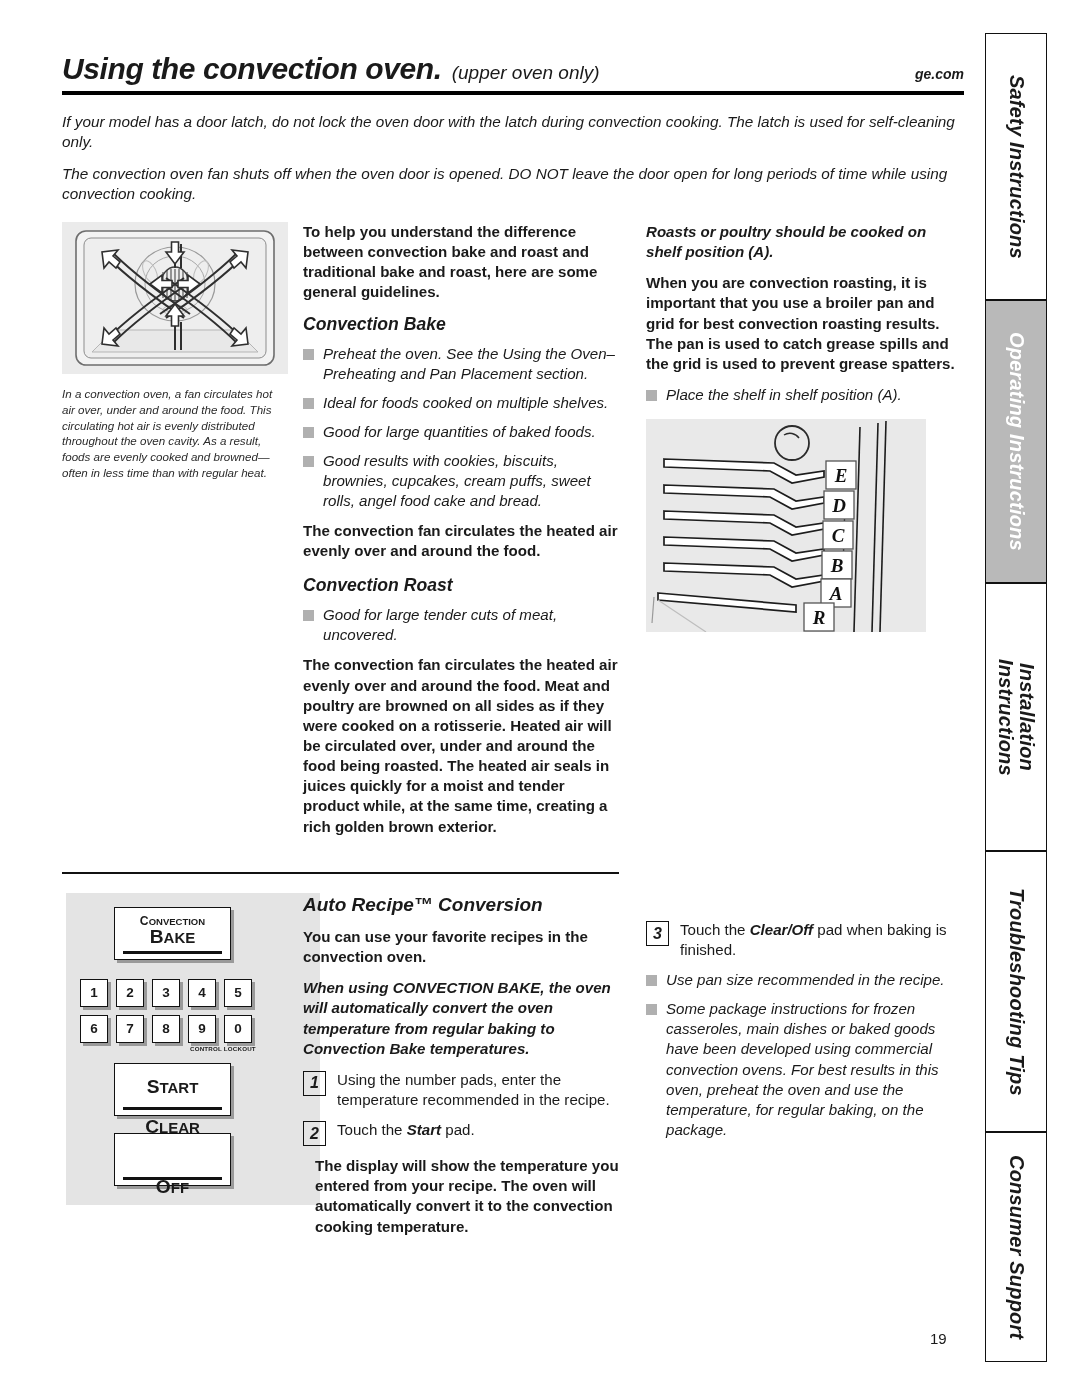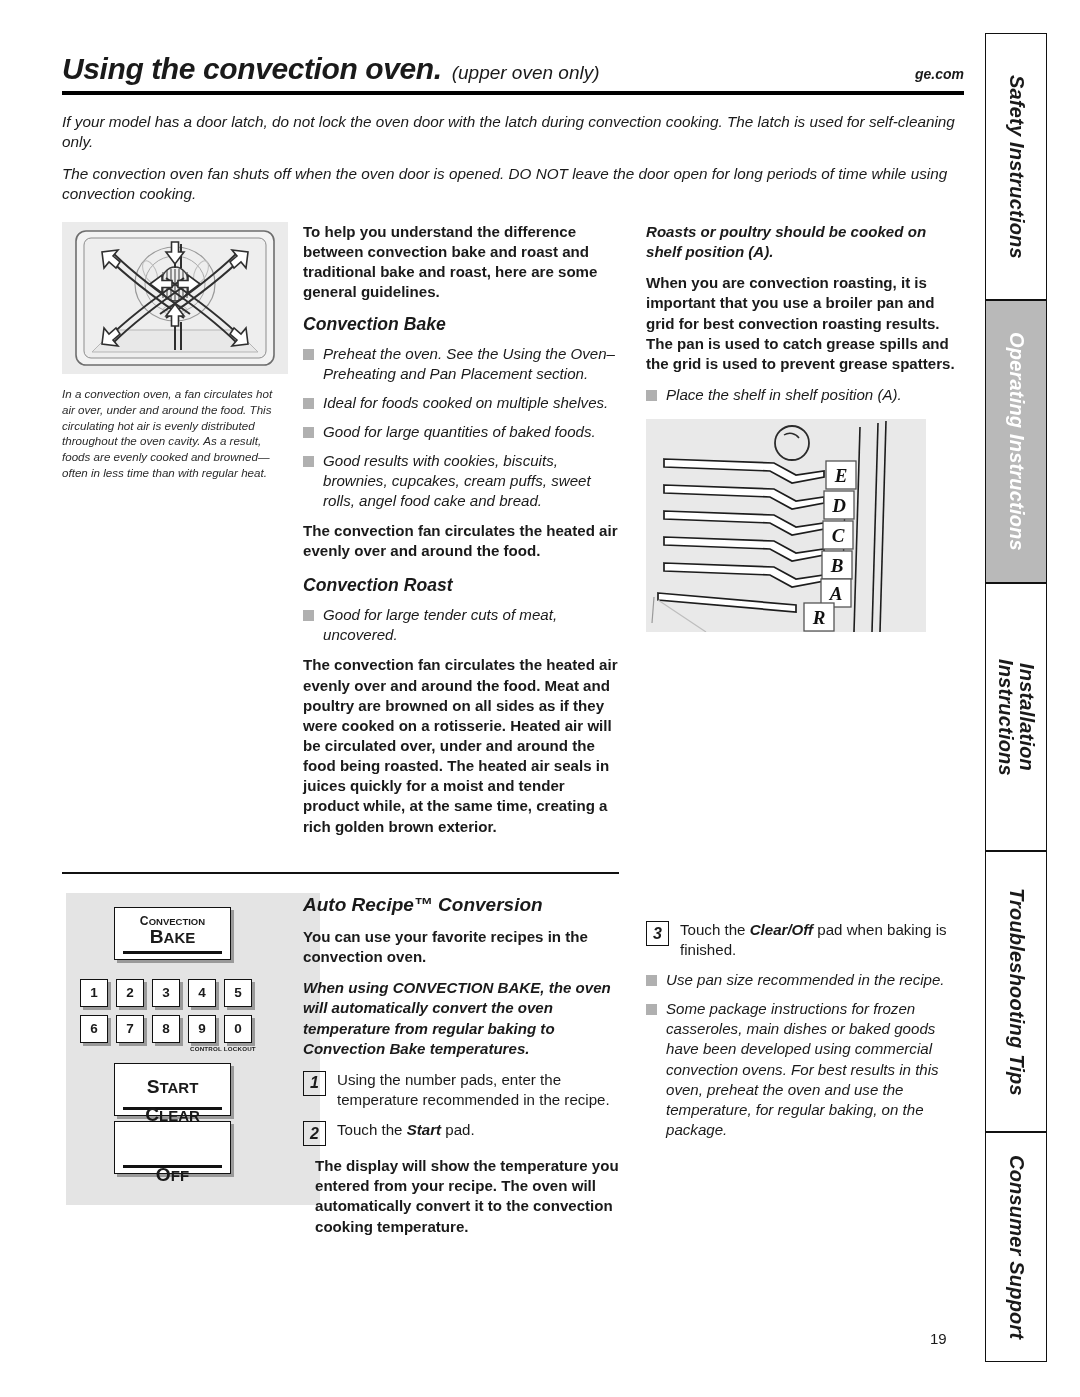--- a/index.html
+++ b/index.html
@@ -491,21 +491,21 @@
       <div class="key numkey">9</div>
       <div class="key numkey">0</div>
     </div>
     <div class="lockout-label" style="left:124px; top:152px;">Control Lockout</div>
 
     <div class="key key-wide" style="top:170px;">
       <div class="kline big"><span class="sc-first">S</span>TART</div>
       <div class="key-underbar"></div>
     </div>
 
-    <div class="key key-wide" style="top:228px;gap:40px;">
+    <div class="key key-wide" style="top:240px;gap:40px;">
       <div class="kline big"><span class="sc-first">C</span>LEAR</div>
       <div class="kline big"><span class="sc-first">O</span>FF</div>
       <div class="key-underbar"></div>
     </div>
   </div>
 
   <div class="low-mid">
     <h3 class="sub tight" style="font-size:19px; margin-bottom:11px;">Auto Recipe™ Conversion</h3>
     <p class="body-text">You can use your favorite recipes in the convection oven.</p>
     <p class="body-text ital">When using CONVECTION BAKE, the oven will automatically convert the oven temperature from regular baking to Convection Bake temperatures.</p>

